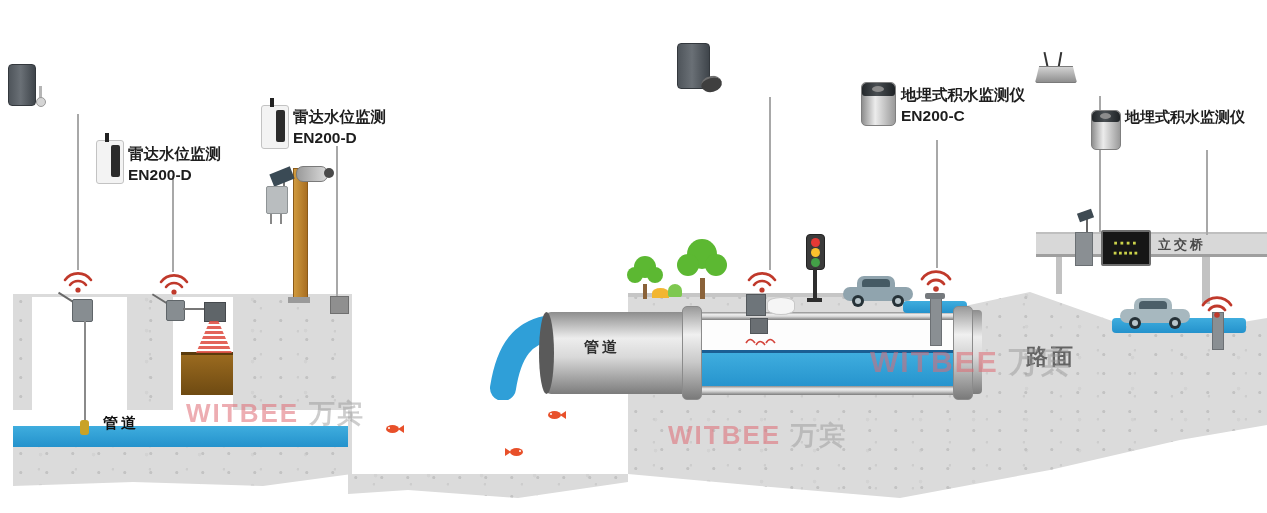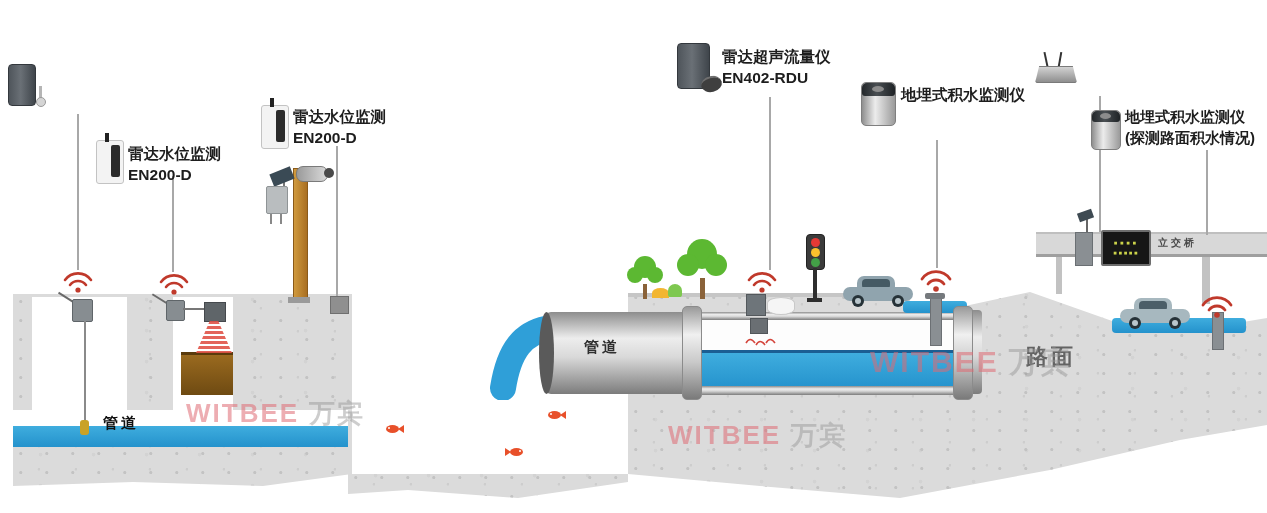--- a/index.html
+++ b/index.html
@@ -170,21 +170,21 @@
   <div style="position:absolute;left:925px;top:293px;width:20px;height:6px;background:#75797d;border-radius:2px;z-index:4;"></div>
   <svg class="wifi" width="38" height="27" style="left:917px;top:266px;">
     <path d="M5,13 a17,17 0 0 1 28,0" stroke="#c0392b" stroke-width="2.8" fill="none" stroke-linecap="round"></path>
     <path d="M11,18 a10,10 0 0 1 16,0" stroke="#c0392b" stroke-width="2.8" fill="none" stroke-linecap="round"></path>
     <circle cx="19" cy="23" r="2.8" fill="#c0392b"></circle>
   </svg>
 
   <div style="position:absolute;left:1056px;top:250px;width:6px;height:44px;background:#c2c2c2;z-index:2;"></div>
   <div style="position:absolute;left:1202px;top:250px;width:8px;height:54px;background:#c2c2c2;z-index:2;"></div>
   <div style="position:absolute;left:1036px;top:232px;width:231px;height:20px;background:#d8d8d8;border-top:2px solid #bfbfbf;border-bottom:3px solid #9f9f9f;z-index:3;"></div>
-  <div class="scn" style="left:1158px;top:236px;font-size:10px;color:#4a4a4a;letter-spacing:3px;z-index:4;">立交桥</div>
+  <div class="scn" style="left:1158px;top:236px;font-size:13px;color:#4a4a4a;letter-spacing:3px;z-index:4;">立交桥</div>
   <div style="position:absolute;left:1075px;top:232px;width:16px;height:32px;background:#8a8f93;border:1px solid #6a6f73;z-index:4;"></div>
   <div style="position:absolute;left:1086px;top:214px;width:2px;height:18px;background:#666;z-index:4;"></div>
   <div style="position:absolute;left:1078px;top:211px;width:15px;height:9px;background:#3e4a52;transform:rotate(-20deg);z-index:4;"></div>
   <div style="position:absolute;left:1101px;top:230px;width:46px;height:32px;background:#161616;border:2px solid #6d6d6d;border-radius:2px;z-index:5;
               display:flex;flex-direction:column;justify-content:center;align-items:center;">
     <div style="font-size:7px;line-height:8px;color:#cbd24a;letter-spacing:2px;font-family:'DejaVu Sans Mono',monospace;">▪▪▪▪</div>
     <div style="font-size:7px;line-height:8px;color:#cbd24a;letter-spacing:1px;font-family:'DejaVu Sans Mono',monospace;margin-top:2px;">▪▪▪▪▪</div>
   </div>
 
   <div class="water" style="position:absolute;left:1112px;top:318px;width:134px;height:15px;border-radius:4px;z-index:3;"></div>
@@ -242,41 +242,37 @@
     <i style="position:absolute;right:3px;top:4px;width:9px;height:32px;background:#2b2b2b;border-radius:2px;display:block;"></i>
     <i style="position:absolute;left:8px;top:-8px;width:4px;height:9px;background:#222;display:block;"></i>
   </div>
   <div class="devlabel" style="left:293px;top:106px;">
     <div>雷达水位监测</div>
     <div>EN200-D</div>
   </div>
 
   <div class="icon dev-dark" style="left:677px;top:43px;width:31px;height:44px;"></div>
   <div class="icon" style="left:701px;top:76px;width:21px;height:14px;background:#3f3f3f;border-radius:50%;transform:rotate(-14deg);border-top:2px solid #6f6f6f;z-index:9;"></div>
-  <div class="devlabel" style="left:722px;top:46px;">
-    <div>雷达超声流量仪</div>
-    <div>EN402-RDU</div>
-  </div>
 
   <div class="icon cyl" style="left:861px;top:82px;width:33px;height:42px;">
     <i class="cap"></i>
       <i style="position:absolute;left:10px;top:3px;width:12px;height:6px;background:#8c8c8c;border-radius:50%;display:block;"></i>
   </div>
   <div class="devlabel" style="left:901px;top:84px;">
     <div>地埋式积水监测仪</div>
+    <div>EN200-C</div>
   </div>
 
   <div class="icon" style="left:1035px;top:52px;width:42px;height:32px;z-index:9;">
     <i style="position:absolute;left:10px;top:0;width:2px;height:15px;background:#333;transform:rotate(-12deg);display:block;"></i>
     <i style="position:absolute;left:24px;top:0;width:2px;height:15px;background:#333;transform:rotate(10deg);display:block;"></i>
     <i style="position:absolute;left:0;top:14px;width:40px;height:15px;background:linear-gradient(180deg,#d2d2d2,#8f8f8f);border:1px solid #7a7a7a;border-radius:2px;display:block;clip-path:polygon(10% 0,90% 0,100% 100%,0 100%);"></i>
   </div>
 
   <div class="icon cyl" style="left:1091px;top:110px;width:28px;height:38px;">
     <i class="cap" style="height:11px;"></i>
       <i style="position:absolute;left:8px;top:2px;width:11px;height:6px;background:#8c8c8c;border-radius:50%;display:block;"></i>
   </div>
   <div class="devlabel" style="left:1125px;top:106px;font-size:15px;">
     <div>地埋式积水监测仪</div>
-    <div>(探测路面积水情况)</div>
   </div>
 
 </div>
 
 </body></html>

